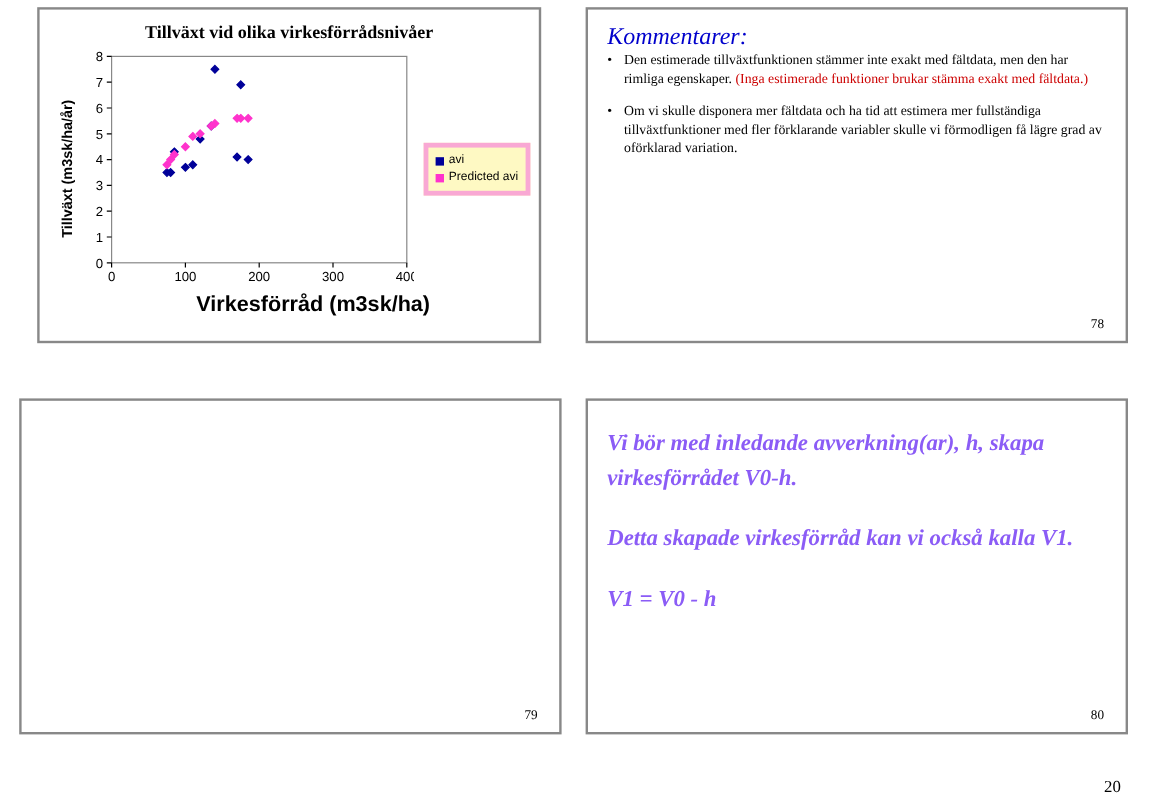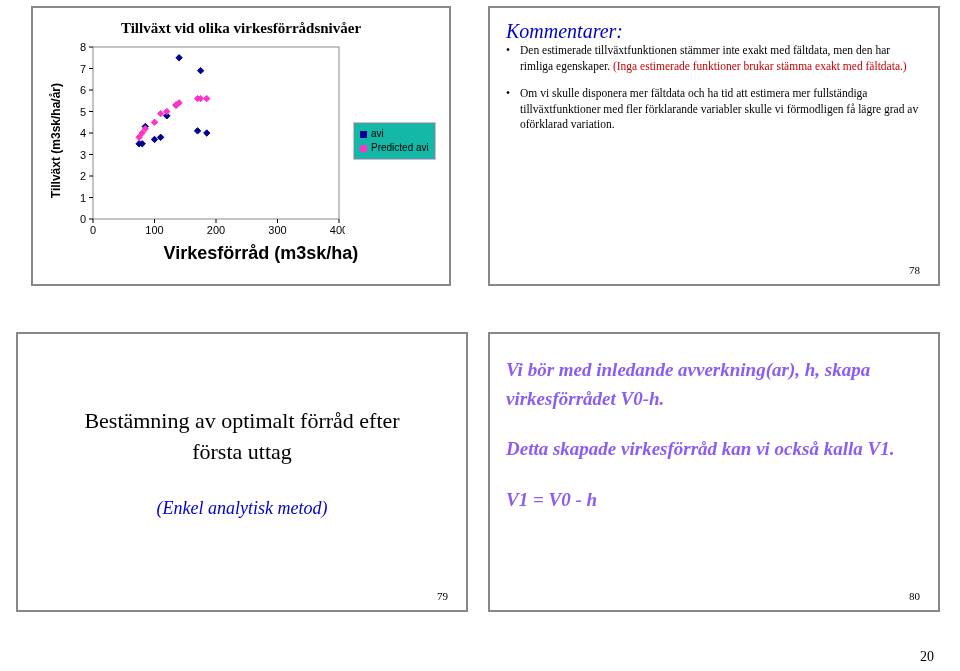--- a/index.html
+++ b/index.html
@@ -45,26 +45,26 @@
   .chart-svg { flex: 0 0 auto; }
   .xlabel {
     font-family: Arial, sans-serif;
     font-size: 18px;
     font-weight: bold;
     text-align: center;
     margin-left: 40px;
     margin-top: 2px;
   }
   .legend-box {
-    border: 1px solid #f9a8d4;
+    border: 4px solid #f9a8d4;
     padding: 4px 6px;
     font-family: Arial, sans-serif;
     font-size: 10px;
     line-height: 1.4;
-    background: #14b8a6;
+    background: #fef9c3;
     margin-left: 6px;
   }
   .legend-row { display: flex; align-items: center; gap: 4px; white-space: nowrap; }
   .leg-mark { width: 7px; height: 7px; display: inline-block; }
   .leg-blue { background: #000099; }
   .leg-pink { background: #ff33cc; }
 
   .comments-title {
     color: #0000cc;
     font-style: italic;
@@ -209,25 +209,20 @@
 <div class="slide slide-tr">
   <div class="comments-title">Kommentarer:</div>
   <ul class="bullets" id="comment-list">
       <li><span>Den estimerade tillväxtfunktionen stämmer inte exakt med fältdata, men den har rimliga egenskaper. </span><span class="red-note">(Inga estimerade funktioner brukar stämma exakt med fältdata.)</span></li>
       <li><span>Om vi skulle disponera mer fältdata och ha tid att estimera mer fullständiga tillväxtfunktioner med fler förklarande variabler skulle vi förmodligen få lägre grad av oförklarad variation.</span></li>
     </ul>
   <div class="pagenum">78</div>
 </div>
 
 <div class="slide slide-bl">
-  <div class="center-block">
-    <div>Bestämning av optimalt förråd efter</div>
-    <div>första uttag</div>
-    <div class="italic-blue">(Enkel analytisk metod)</div>
-  </div>
   <div class="pagenum">79</div>
 </div>
 
 <div class="slide slide-br">
   <div class="right-blue-block">
     <p>Vi bör med inledande avverkning(ar), h, skapa virkesförrådet V0-h.</p>
     <p>Detta skapade virkesförråd kan vi också kalla V1.</p>
     <p>V1 = V0 - h</p>
   </div>
   <div class="pagenum">80</div>

